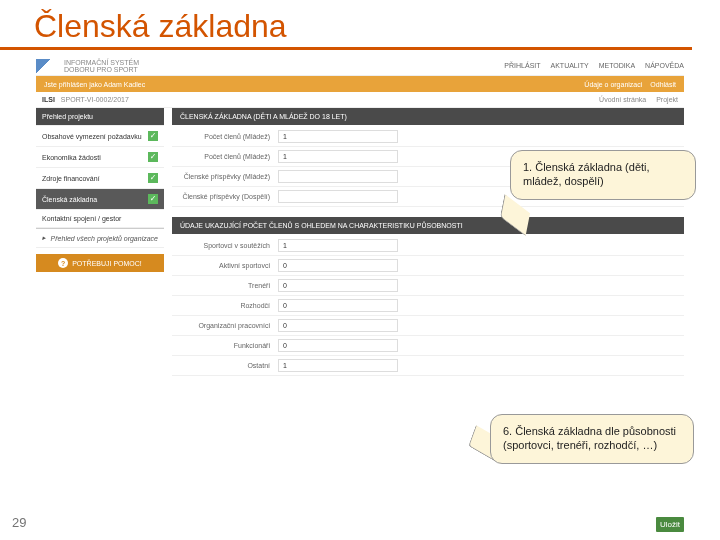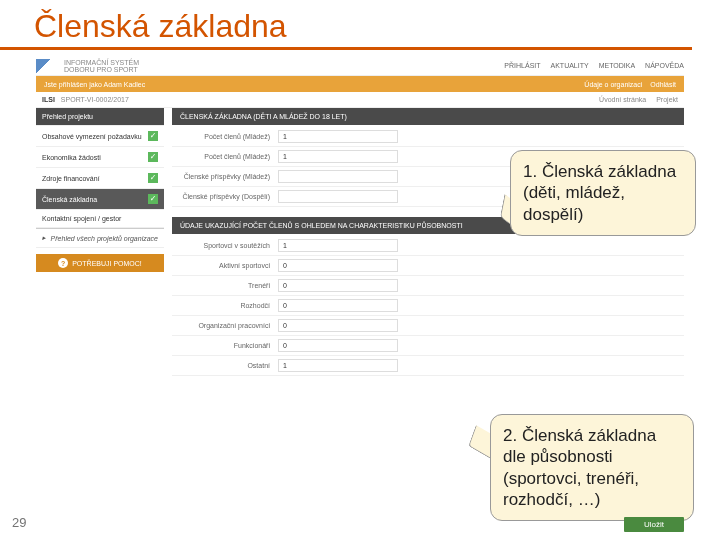--- a/index.html
+++ b/index.html
@@ -22,28 +22,28 @@
   .side-item.selected { background: #595959; color: #fff; }
   .side-item.italic { font-style: italic; color: #555; border-top: 1px solid #ccc; }
   .chk { width: 10px; height: 10px; background: #5cb85c; display: inline-flex; align-items: center; justify-content: center; color: #fff; font-size: 8px; line-height: 1; }
   .help-btn { margin-top: 6px; background: #d68a1f; color: #fff; text-align: center; padding: 4px 0; font-size: 7px; display: flex; align-items: center; justify-content: center; gap: 4px; }
   .help-btn .qicon { width: 10px; height: 10px; border-radius: 50%; background: #fff; color: #d68a1f; display: inline-flex; align-items: center; justify-content: center; font-size: 7px; font-weight: bold; }
   .content { flex: 1; padding: 0 0 0 8px; }
   .section-h { background: #4a4a4a; color: #fff; font-size: 7px; padding: 5px 8px; margin-bottom: 2px; }
   .row { display: flex; align-items: center; border-bottom: 1px solid #efefef; padding: 3px 6px; font-size: 7px; color: #666; }
   .row .lbl { width: 100px; text-align: right; padding-right: 8px; }
   .row .val { width: 120px; border: 1px solid #ddd; padding: 2px 4px; background: #fff; color: #333; height: 13px; display: flex; align-items: center; }
-  .callout { position: absolute; background: #fdf5d9; border: 1px solid #999; border-radius: 12px; padding: 10px 12px; font-size: 17px; color: #222; line-height: 1.25; }
+  .callout { position: absolute; background: #fdf5d9; border: 1px solid #999; border-radius: 12px; padding: 10px 12px; font-size: 11px; color: #222; line-height: 1.25; }
   .callout1 { top: 150px; left: 510px; width: 186px; }
   .callout2 { top: 414px; left: 490px; width: 204px; }
   .tail { position: absolute; background: #fdf5d9; border: 1px solid #999; border-top: none; border-right: none; }
   .tail1 { top: 202px; left: 502px; width: 26px; height: 26px; transform: skewY(30deg) rotate(10deg); border-radius: 0 0 0 4px; }
   .tail2 { top: 432px; left: 470px; width: 30px; height: 22px; transform: rotate(30deg) skewX(10deg); border-radius: 0 0 0 4px; }
   .page-num { position: absolute; bottom: 10px; left: 12px; font-size: 13px; color: #737373; }
-  .save-btn { position: absolute; right: 36px; bottom: 8px; background: #4a8a3f; color: #fff; font-size: 8px; padding: 3px 20px; border-radius: 1px; }
+  .save-btn { position: absolute; right: 36px; bottom: 8px; background: #4a8a3f; color: #fff; font-size: 8px; padding: 3px 4px; border-radius: 1px; }
 </style>
 </head>
 <body>
 
 <div class="slide-title">Členská základna</div>
 
 <div class="app">
   <div class="topbar">
     <div class="logo"></div>
     <div class="logo-text">
@@ -155,16 +155,16 @@
             <div class="val">1</div>
           </div>
         </div>
     </div>
   </div>
 </div>
 
 <div class="tail tail1"></div>
 <div class="callout callout1">1. Členská základna (děti, mládež, dospělí)</div>
 <div class="tail tail2"></div>
-<div class="callout callout2">2. Členská základna dle působnosti (sportovci, trenéři, rozhodčí, …)</div>
+<div class="callout callout2">6. Členská základna dle působnosti (sportovci, trenéři, rozhodčí, …)</div>
 
 <div class="page-num">29</div>
 <div class="save-btn">Uložit</div>
 
 </body></html>

